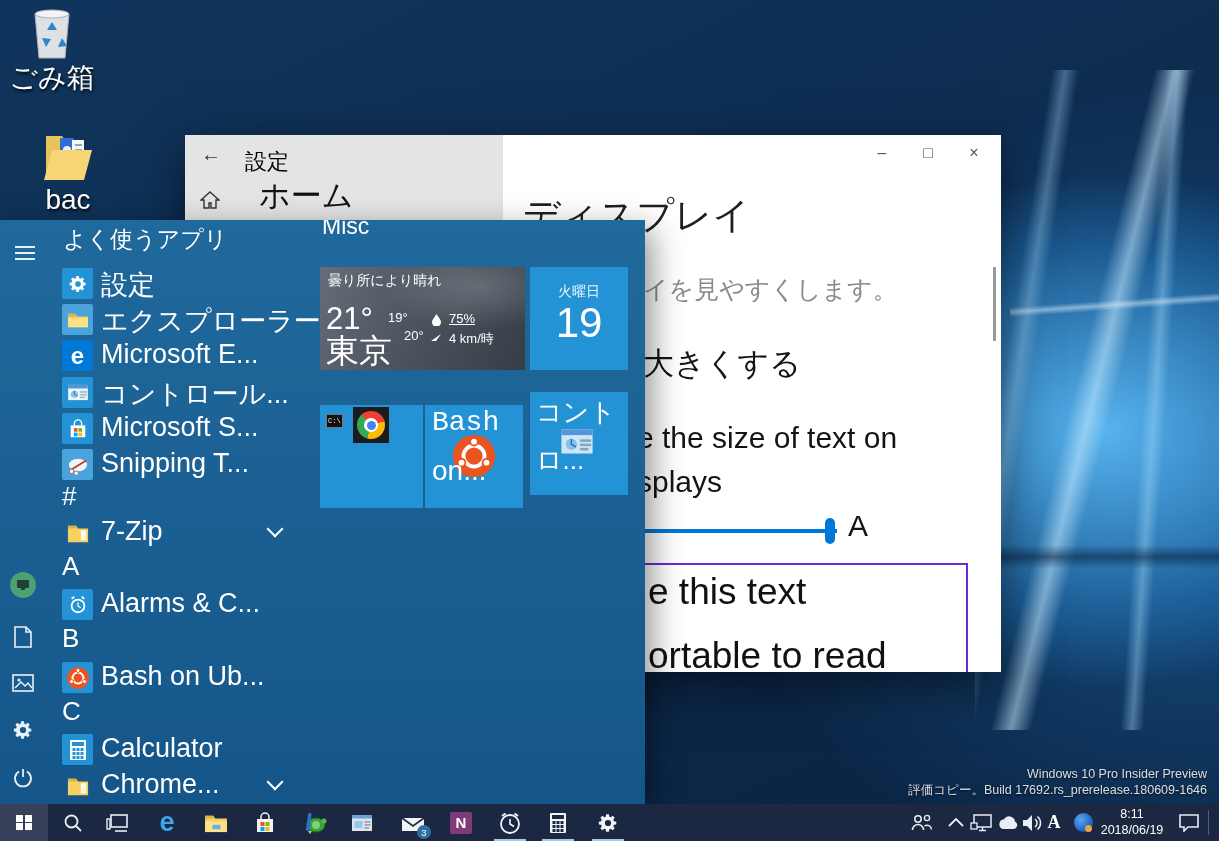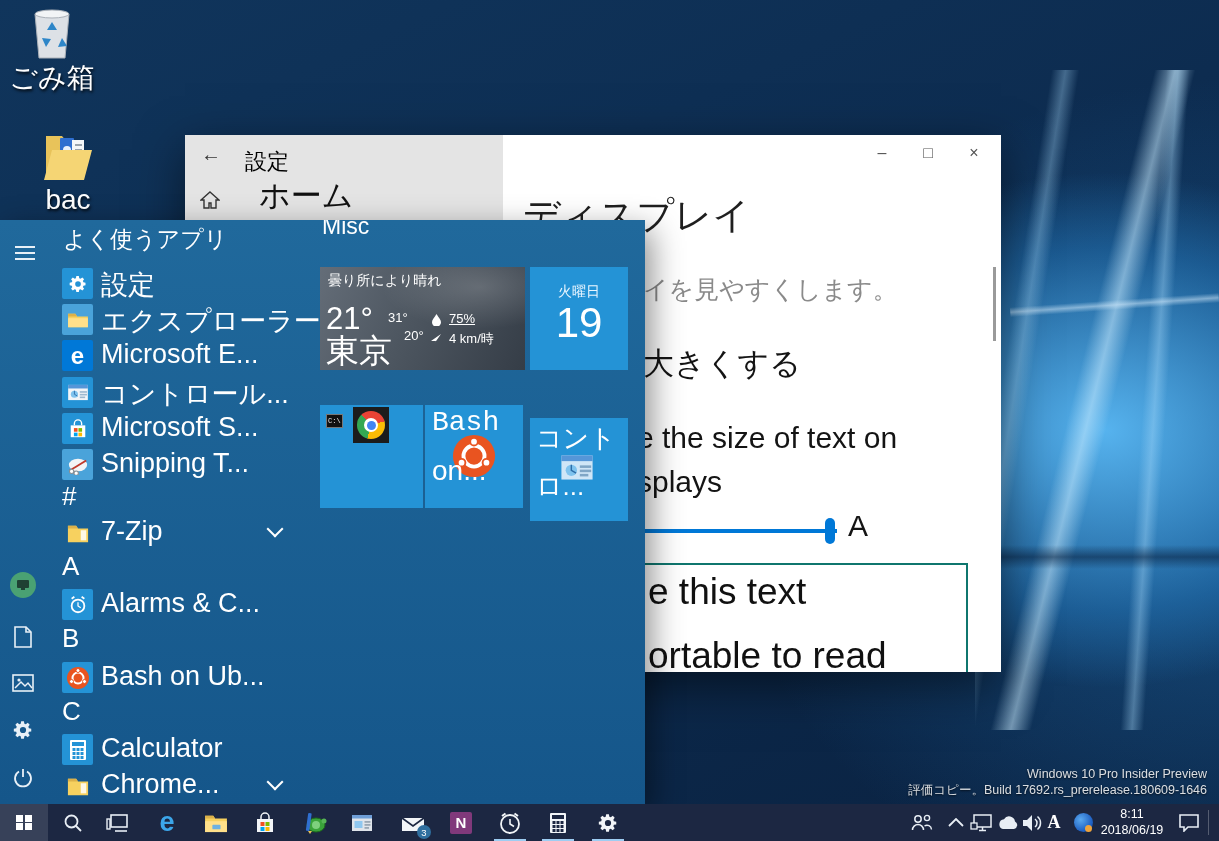--- a/index.html
+++ b/index.html
@@ -39,21 +39,21 @@
   .home-icon{position:absolute;left:15px;top:56px;}
   .home-label{position:absolute;left:74px;top:40px;font-size:31px;color:#111;}
   .set-heading{position:absolute;left:338px;top:56px;font-size:37px;color:#1f1f1f;font-weight:400;}
   .set-desc{position:absolute;left:458px;top:138px;font-size:25px;color:#8a8a8a;white-space:nowrap;}
   .set-sect{position:absolute;left:458px;top:208px;font-size:31px;color:#141414;white-space:nowrap;}
   .set-b1{position:absolute;left:452px;top:286px;font-size:30px;color:#141414;white-space:nowrap;}
   .set-b2{position:absolute;left:452px;top:330px;font-size:30px;color:#141414;white-space:nowrap;}
   .slider-track{position:absolute;left:295px;top:394px;width:357px;height:4px;background:#0078d7;}
   .slider-thumb{position:absolute;left:640px;top:383px;width:10px;height:26px;border-radius:5px;background:#0078d7;}
   .slider-a{position:absolute;left:663px;top:374px;font-size:30px;color:#141414;}
-  .sample-box{position:absolute;left:455px;top:428px;width:328px;height:130px;border:2px solid #0f766e;background:#fff;overflow:hidden;}
+  .sample-box{position:absolute;left:455px;top:428px;width:328px;height:130px;border:2px solid #6d28d9;background:#fff;overflow:hidden;}
   .sample-box .s1{position:absolute;left:6px;top:6px;font-size:37px;color:#111;white-space:nowrap;}
   .sample-box .s2{position:absolute;left:6px;top:70px;font-size:37px;color:#111;white-space:nowrap;}
   .win-controls{position:absolute;right:4px;top:4px;display:flex;}
   .wc{width:46px;height:28px;display:flex;align-items:center;justify-content:center;font-size:16px;color:#555;}
   .scroll-thumb{position:absolute;left:808px;top:132px;width:3px;height:74px;background:#9a9a9a;}
 
   
   .startmenu{left:0;top:220px;width:645px;height:584px;background:linear-gradient(180deg,#20699c,#15568a);box-shadow:6px 10px 30px rgba(0,0,0,.45);overflow:hidden;color:#fff;}
   .burger{position:absolute;left:15px;top:26px;width:20px;height:14px;}
   .burger i{display:block;height:2px;background:#e8f0f7;margin-bottom:4px;}
@@ -90,21 +90,21 @@
   .tile-cal{left:530px;top:47px;width:98px;height:103px;text-align:center;}
   .tc-weekday{position:absolute;left:0;width:98px;top:16px;font-size:14px;color:#eaf6ff;}
   .tc-day{position:absolute;left:0;width:98px;top:32px;font-size:42px;font-weight:300;}
   .tile-folder{left:320px;top:185px;width:103px;height:103px;}
   .cmdico{position:absolute;left:6px;top:9px;width:17px;height:14px;background:#111;border:1px solid #777;font-size:7px;color:#eee;line-height:12px;padding-left:1px;font-family:"Liberation Mono","DejaVu Sans Mono",monospace;}
   .chromewrap{position:absolute;left:33px;top:2px;width:36px;height:36px;background:#1c1c1c;display:flex;align-items:center;justify-content:center;}
   .chrome{position:relative;width:28px;height:28px;border-radius:50%;background:conic-gradient(from -45deg,#ea4335 0 120deg,#fbbc05 0 240deg,#34a853 0 360deg);}
   .chrome::before{content:"";position:absolute;left:7px;top:7px;width:14px;height:14px;border-radius:50%;background:#fff;}
   .chrome::after{content:"";position:absolute;left:9.5px;top:9.5px;width:9px;height:9px;border-radius:50%;background:#4285f4;}
   .tile-bash{left:425px;top:185px;width:98px;height:103px;}
-  .tile-ctrl{left:530px;top:198px;width:98px;height:103px;}
+  .tile-ctrl{left:530px;top:172px;width:98px;height:103px;}
   .tile-bigtext1{position:absolute;left:7px;top:2px;font-size:28px;z-index:2;font-family:Liberation Mono, monospace;}
   .tile-bigtext2{position:absolute;left:7px;top:50px;font-size:28px;z-index:2;}
   .tile-ctext1{position:absolute;left:6px;top:3px;font-size:26px;z-index:2;}
   .tile-ctext2{position:absolute;left:6px;top:51px;font-size:26px;z-index:2;}
   .tile-center-ico{position:absolute;z-index:1;}
 
   
   .taskbar{left:0;top:804px;width:1219px;height:37px;background:#1c2742;}
   .tb-btn{position:absolute;top:0;width:40px;height:37px;display:flex;align-items:center;justify-content:center;}
   .tb-start{left:0;width:48px;background:rgba(255,255,255,.12);}
@@ -392,21 +392,21 @@
       <span class="alabel">Chrome...</span>
       <span class="chev"></span>
     </div>
 
     <div class="group-label">Misc</div>
 
     <div class="tile tile-weather">
       <div class="tw-cond">曇り所により晴れ</div>
       <div class="tw-temp">21°</div>
       <div class="tw-city">東京</div>
-      <div class="tw-high">31°</div>
+      <div class="tw-high">19°</div>
       <div class="tw-low">20°</div>
       <span class="tw-dropico"><svg width="9" height="12" viewBox="0 0 9 12">
             <path d="M4.5 0 C7 4 9 6 9 8.2 A4.5 4.5 0 0 1 0 8.2 C0 6 2 4 4.5 0 Z" fill="#fff"></path>
           </svg></span>
       <div class="tw-hum">75%</div>
       <span class="tw-windico"><svg width="12" height="12" viewBox="0 0 12 12">
             <path d="M11 1 L1 8 L6 8 L4 11 Z" fill="#fff"></path>
           </svg></span>
       <div class="tw-wind">4 km/時</div>
     </div>

